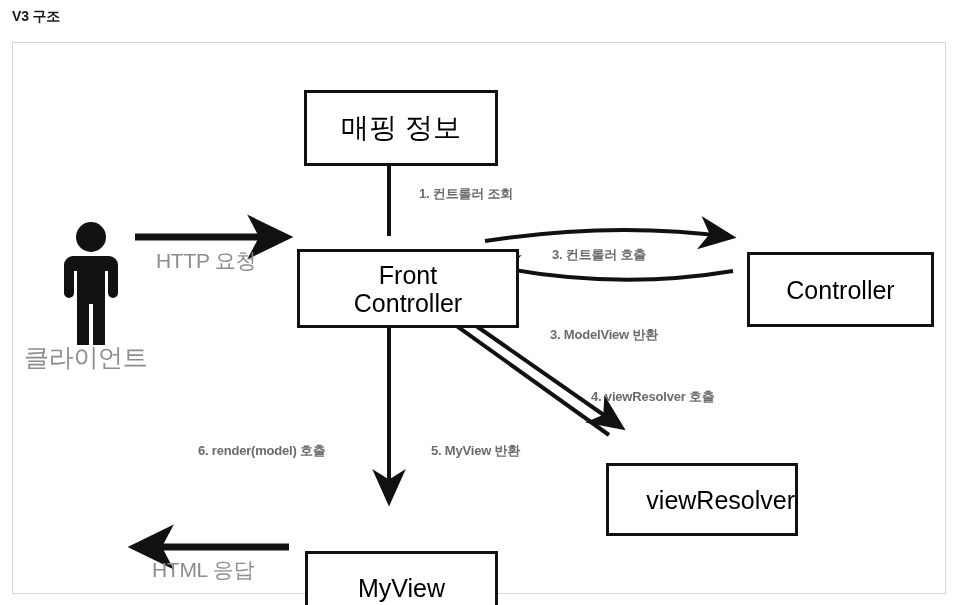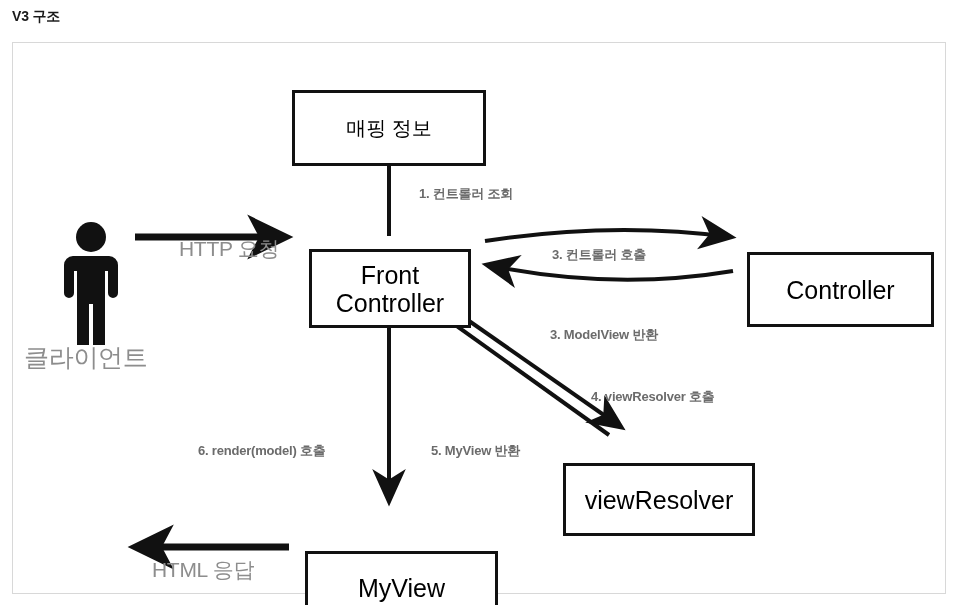--- a/index.html
+++ b/index.html
@@ -44,34 +44,35 @@
     border: 3px solid #111111;
     background: #ffffff;
     display: flex;
     align-items: center;
     justify-content: center;
     text-align: center;
     color: #000000;
     line-height: 1.12;
   }
   #node-mapping {
-    left: 279px; top: 47px; width: 194px; height: 76px;
-    font-size: 20px;
+    left: 291px; top: 47px; width: 194px; height: 76px;
+    font-size: 28px;
   }
   #node-front-controller {
-    left: 296px; top: 206px; width: 162px; height: 79px;
+    left: 284px; top: 206px; width: 222px; height: 79px;
     font-size: 25px;
   }
   #node-controller {
     left: 734px; top: 209px; width: 187px; height: 75px;
     font-size: 25px;
   }
   #node-view-resolver {
-    left: 550px; top: 420px; width: 192px; height: 73px;
+    left: 593px; top: 420px; width: 192px; height: 73px;
     font-size: 25px;
+    justify-content: flex-end;
   }
   #node-my-view {
     left: 292px; top: 508px; width: 193px; height: 73px;
     font-size: 25px;
   }
   .fc-line {
     display: block;
   }
   .edge-label {
     position: absolute;
@@ -88,21 +89,21 @@
     color: #8d8d8d;
     white-space: nowrap;
     letter-spacing: -0.3px;
   }
   #label-step1 { left: 406px; top: 142px; }
   #label-step2 { left: 539px; top: 203px; }
   #label-step3 { left: 537px; top: 283px; }
   #label-step4 { left: 578px; top: 345px; }
   #label-step5 { left: 418px; top: 399px; }
   #label-step6 { left: 185px; top: 399px; }
-  #label-http-request { left: 143px; top: 192px; margin-left: 23px; }
+  #label-http-request { left: 143px; top: 204px; }
   #label-html-response { left: 139px; top: 513px; }
   #client-caption {
     position: absolute;
     left: 11px;
     top: 298px;
     font-size: 25px;
     color: #8d8d8d;
     white-space: nowrap;
     letter-spacing: -0.3px;
   }

